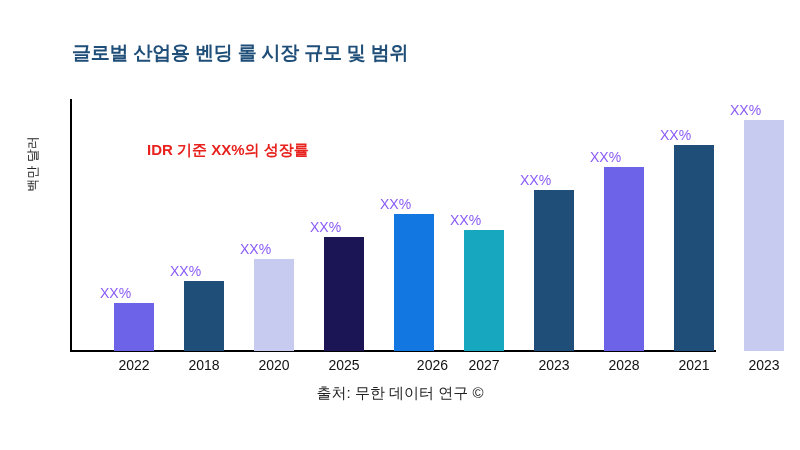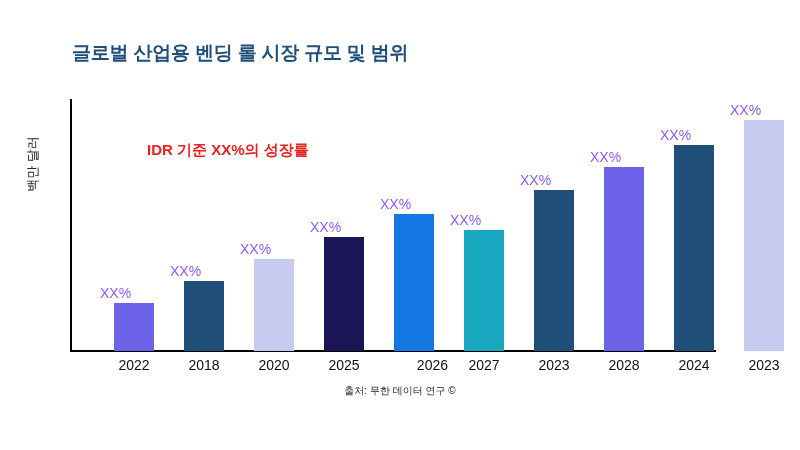--- a/index.html
+++ b/index.html
@@ -101,21 +101,21 @@
     text-align: center;
     font-size: 14px;
     color: #111111;
   }
   .source-text {
     position: absolute;
     left: 0;
     top: 384px;
     width: 800px;
     text-align: center;
-    font-size: 10px;
+    font-size: 15px;
     color: #222222;
   }
 </style>
 </head>
 <body>
 
 <div class="chart-root">
 
   <div class="chart-title">글로벌 산업용 벤딩 롤 시장 규모 및 범위</div>
 
@@ -181,18 +181,18 @@
   </div>
 
   <div class="x-tick" style="left:100px;">2022</div>
   <div class="x-tick" style="left:170px;">2018</div>
   <div class="x-tick" style="left:240px;">2020</div>
   <div class="x-tick" style="left:310px;">2025</div>
   <div class="x-tick" style="left:380px;text-align:right;">2026</div>
   <div class="x-tick" style="left:450px;">2027</div>
   <div class="x-tick" style="left:520px;">2023</div>
   <div class="x-tick" style="left:590px;">2028</div>
-  <div class="x-tick" style="left:660px;">2024</div>
+  <div class="x-tick" style="left:660px;">2021</div>
   <div class="x-tick" style="left:730px;">2023</div>
 
   <div class="source-text">출처: 무한 데이터 연구 ©</div>
 
 </div>
 
 </body></html>

